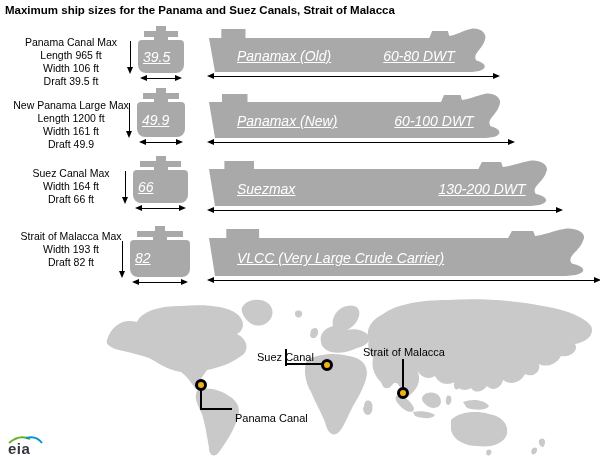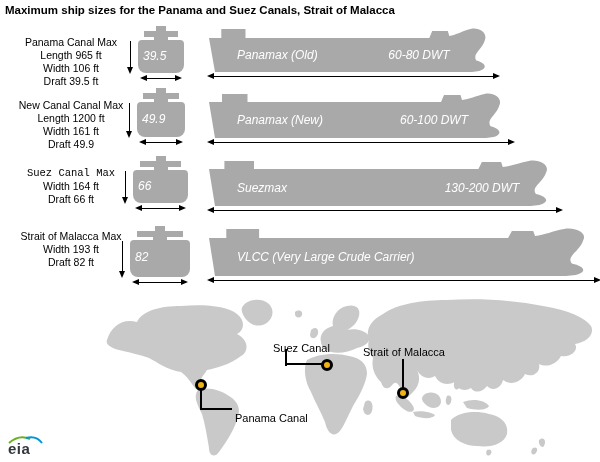--- a/index.html
+++ b/index.html
@@ -2,21 +2,21 @@
 <html><head>
 <meta charset="utf-8">
 <style>
   html,body{margin:0;padding:0;background:#fff;}
   .stage{position:relative;width:600px;height:462px;background:#ffffff;overflow:hidden;
          font-family:"Liberation Sans", sans-serif;color:#000;}
   .abs{position:absolute;}
   .title{left:5px;top:4px;font-size:11.5px;font-weight:bold;white-space:nowrap;}
   .row-label{width:130px;text-align:center;font-size:10.5px;line-height:13px;}
   .ship-part{background:#a9a9a9;}
-  .ship-text{color:#ffffff;font-style:italic;font-size:12px;white-space:nowrap;}
+  .ship-text{color:#ffffff;font-style:italic;font-size:14px;white-space:nowrap;text-decoration:underline;}
   .dwt{width:110px;text-align:center;}
   .arrow-line{background:#000000;}
   .tri{width:0;height:0;}
   .map-label{font-size:11px;white-space:nowrap;color:#000;}
   .marker-dot{width:6px;height:6px;border:3px solid #000;border-radius:50%;}
   .logo-text{font-size:15px;font-weight:bold;color:#33373d;letter-spacing:0.5px;}
 </style>
 </head>
 <body>
 
@@ -42,21 +42,21 @@
       <div class="tri" style="position: absolute; left: 175px; top: 75.2px; border-top: 3.2px solid transparent; border-bottom: 3.2px solid transparent; border-left: 7px solid rgb(0, 0, 0);"></div>
       <svg width="285" height="44" viewBox="0 0 285 44" style="position: absolute; left: 207px; top: 28px;">
         <path d="M2,10 L14.3,10 L14.3,1 L38.5,1 L38.5,10 L222.3,10 L225.2,3.0 L240.8,3.0 L242.3,8.0 C249.4,7.0 255.1,3 263.6,1 C272.2,-1 280.7,5 277.9,12 C275.0,22.0 265.1,25.5 269.3,32.6 C279.3,35.2 280.7,40.5 272.2,43.0 L265.1,44 L8,44 Z" fill="#a9a9a9"></path>
       </svg>
       <div class="ship-text" style="position: absolute; left: 237px; top: 48px;">Panamax (Old)</div>
       <div class="ship-text dwt" style="position: absolute; left: 364px; top: 48px;">60-80 DWT</div>
       <div class="arrow-line" style="position: absolute; left: 212px; top: 76px; width: 283px; height: 1.4px;"></div>
       <div class="tri" style="position: absolute; left: 207px; top: 73.2px; border-top: 3.2px solid transparent; border-bottom: 3.2px solid transparent; border-right: 7px solid rgb(0, 0, 0);"></div>
       <div class="tri" style="position: absolute; left: 493px; top: 73.2px; border-top: 3.2px solid transparent; border-bottom: 3.2px solid transparent; border-left: 7px solid rgb(0, 0, 0);"></div>
       <div class="abs row-label" style="position: absolute; left: 6px; top: 99px;">
-        <div style="position: relative;">New Canal Canal Max</div>
+        <div style="position: relative;">New Panama Large Max</div>
         <div style="position: relative;">Length 1200 ft</div>
         <div style="position: relative;">Width 161 ft</div>
         <div style="position: relative;">Draft 49.9</div>
       </div>
       <div class="ship-part" style="position: absolute; left: 156px; top: 88px; width: 10px; height: 6px;"></div>
       <div class="ship-part" style="position: absolute; left: 142.76px; top: 93px; width: 36.48px; height: 6px;"></div>
       <div class="ship-part" style="position: absolute; left: 154px; top: 98px; width: 14px; height: 6px;"></div>
       <div class="ship-part" style="position: absolute; left: 137px; top: 102px; width: 48px; height: 35px; border-radius: 4px 4px 8px 8px;"></div>
       <div class="ship-text" style="position: absolute; left: 142px; top: 111.8px;">49.9</div>
       <div class="arrow-line" style="position: absolute; left: 129px; top: 103px; width: 1.4px; height: 29px;"></div>
@@ -66,21 +66,21 @@
       <div class="tri" style="position: absolute; left: 176px; top: 139.2px; border-top: 3.2px solid transparent; border-bottom: 3.2px solid transparent; border-left: 7px solid rgb(0, 0, 0);"></div>
       <svg width="300" height="45" viewBox="0 0 300 45" style="position: absolute; left: 207px; top: 93px;">
         <path d="M2,9 L15.0,9 L15.0,1 L40.5,1 L40.5,9 L234.0,9 L237.0,2.0 L253.5,2.0 L255.0,7.0 C262.5,6.0 268.5,3 277.5,1 C286.5,-1 295.5,5 292.5,12 C289.5,22.5 279.0,26.1 283.5,33.3 C294.0,36.0 295.5,41.4 286.5,44.0 L279.0,45 L8,45 Z" fill="#a9a9a9"></path>
       </svg>
       <div class="ship-text" style="position: absolute; left: 237px; top: 113px;">Panamax (New)</div>
       <div class="ship-text dwt" style="position: absolute; left: 379px; top: 113px;">60-100 DWT</div>
       <div class="arrow-line" style="position: absolute; left: 212px; top: 142px; width: 298px; height: 1.4px;"></div>
       <div class="tri" style="position: absolute; left: 207px; top: 139.2px; border-top: 3.2px solid transparent; border-bottom: 3.2px solid transparent; border-right: 7px solid rgb(0, 0, 0);"></div>
       <div class="tri" style="position: absolute; left: 508px; top: 139.2px; border-top: 3.2px solid transparent; border-bottom: 3.2px solid transparent; border-left: 7px solid rgb(0, 0, 0);"></div>
       <div class="abs row-label" style="position: absolute; left: 6px; top: 167px;">
-        <div style="position: relative; font-family: Liberation Mono, monospace;">Suez Canal Max</div>
+        <div style="position: relative;">Suez Canal Max</div>
         <div style="position: relative;">Width 164 ft</div>
         <div style="position: relative;">Draft 66 ft</div>
       </div>
       <div class="ship-part" style="position: absolute; left: 155.5px; top: 156px; width: 10px; height: 6px;"></div>
       <div class="ship-part" style="position: absolute; left: 139.6px; top: 161px; width: 41.8px; height: 6px;"></div>
       <div class="ship-part" style="position: absolute; left: 153.5px; top: 166px; width: 14px; height: 6px;"></div>
       <div class="ship-part" style="position: absolute; left: 133px; top: 170px; width: 55px; height: 33px; border-radius: 4px 4px 8px 8px;"></div>
       <div class="ship-text" style="position: absolute; left: 138px; top: 179.24px;">66</div>
       <div class="arrow-line" style="position: absolute; left: 125px; top: 171px; width: 1.4px; height: 27px;"></div>
       <div class="tri" style="position: absolute; left: 122.4px; top: 197px; border-left: 3.2px solid transparent; border-right: 3.2px solid transparent; border-top: 7px solid rgb(0, 0, 0);"></div>
@@ -146,21 +146,21 @@
   </div>
 
   <div id="map-layer" class="abs" style="left:0;top:0;width:600px;height:462px;pointer-events:none;">
       <div class="arrow-line" style="position: absolute; left: 200.25px; top: 390px; width: 1.5px; height: 20px;"></div>
       <div class="arrow-line" style="position: absolute; left: 201px; top: 408.25px; width: 31px; height: 1.5px;"></div>
       <div class="marker-dot" style="position: absolute; left: 195px; top: 379px; background: rgb(240, 179, 23);"></div>
       <div class="map-label" style="position: absolute; left: 235px; top: 412px;">Panama Canal</div>
       <div class="arrow-line" style="position: absolute; left: 285.25px; top: 349px; width: 1.5px; height: 17px;"></div>
       <div class="arrow-line" style="position: absolute; left: 286px; top: 363.25px; width: 36px; height: 1.5px;"></div>
       <div class="marker-dot" style="position: absolute; left: 321px; top: 359px; background: rgb(240, 179, 23);"></div>
-      <div class="map-label" style="position: absolute; left: 257px; top: 342px; margin-left: 16px;">Suez Canal</div>
+      <div class="map-label" style="position: absolute; left: 257px; top: 351px;">Suez Canal</div>
       <div class="arrow-line" style="position: absolute; left: 402.25px; top: 359px; width: 1.5px; height: 30px;"></div>
       <div class="marker-dot" style="position: absolute; left: 397px; top: 387px; background: rgb(240, 179, 23);"></div>
       <div class="map-label" style="position: absolute; left: 363px; top: 346px;">Strait of Malacca</div>
     </div>
 
   <div class="abs" style="left:6px;top:434px;width:50px;height:26px;">
     <svg width="50" height="26" viewBox="0 0 50 26">
       <path d="M3,9 Q13,0 24,5" fill="none" stroke="#6ab023" stroke-width="2"></path>
       <path d="M20,4 Q30,1 36,9" fill="none" stroke="#0096d7" stroke-width="2"></path>
     </svg>

